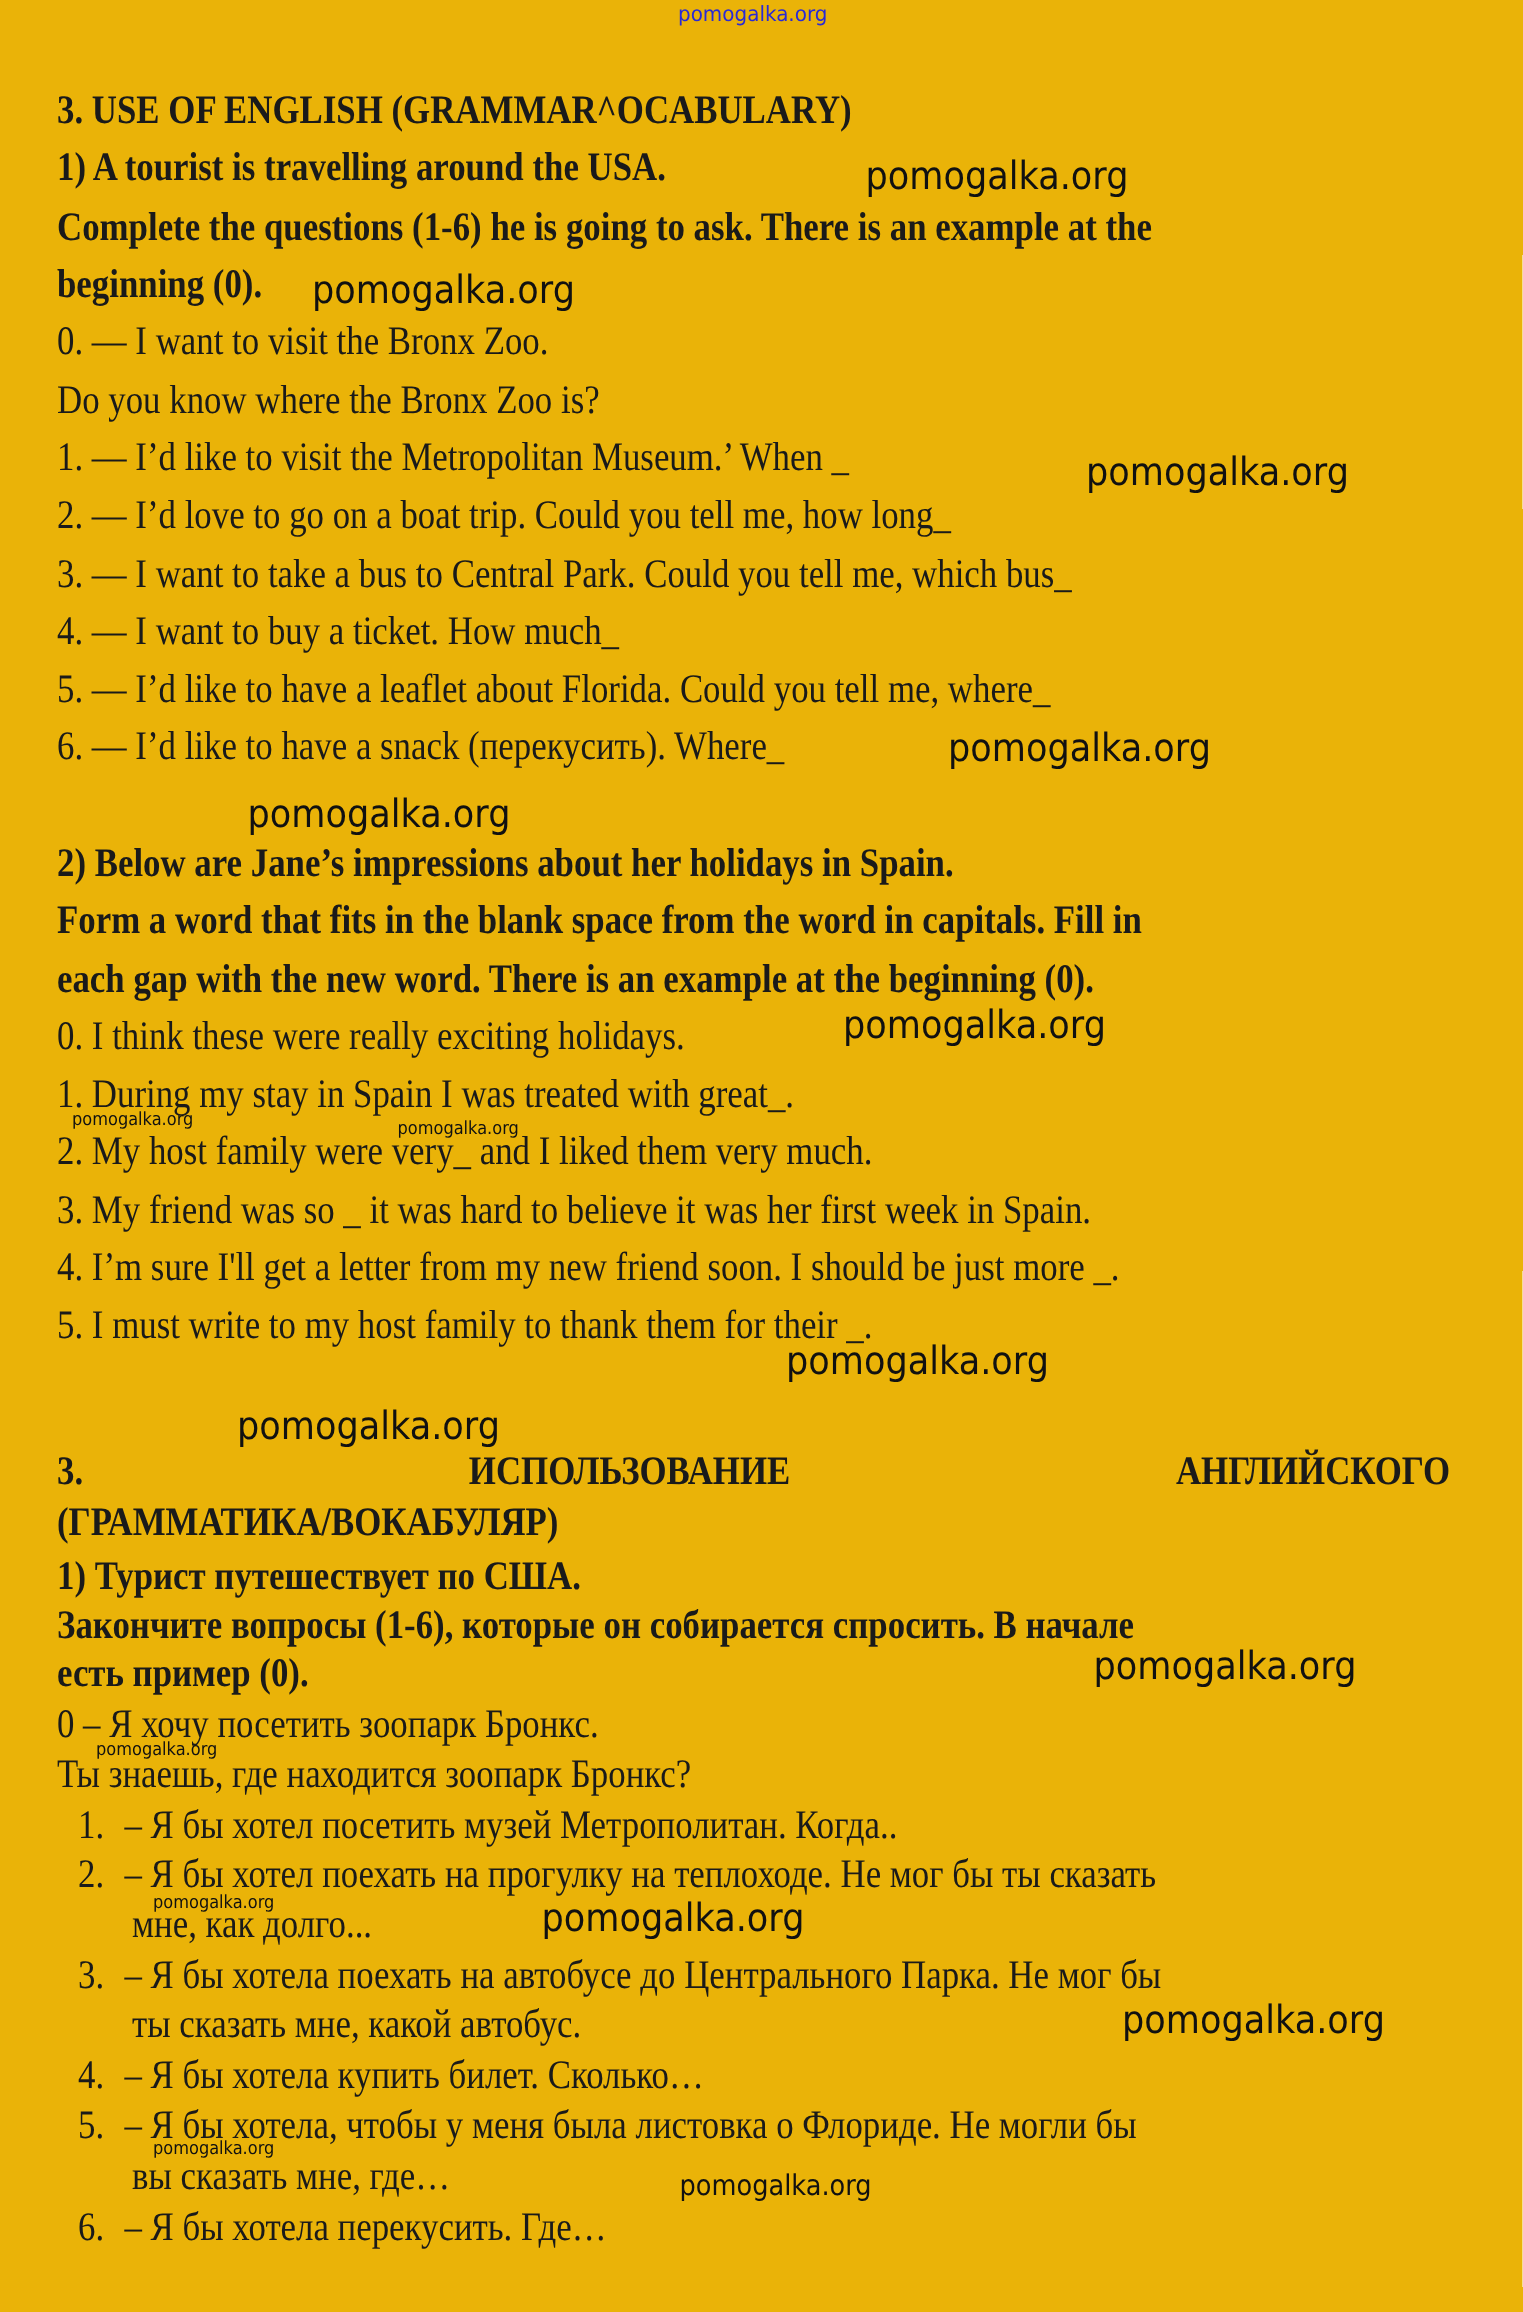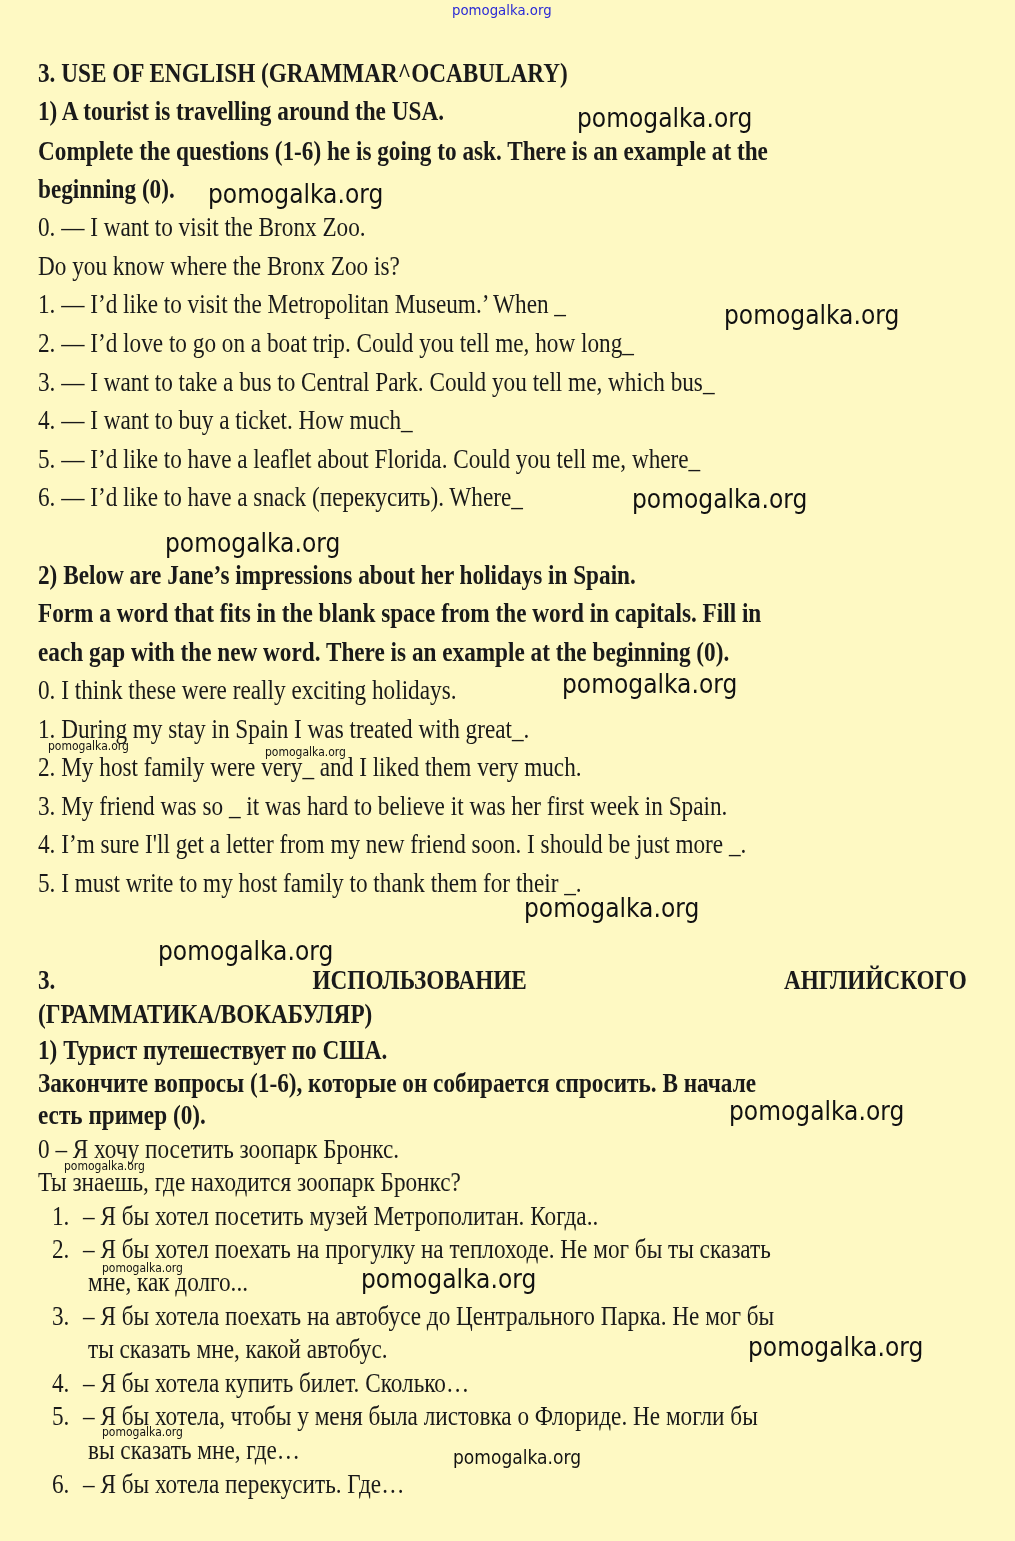--- a/index.html
+++ b/index.html
@@ -1,17 +1,17 @@
 <!DOCTYPE html>
 <html><head>
 <meta charset="utf-8">
 <style>
   html, body { margin: 0; padding: 0; background: #ffffff; }
   body { width: 1015px; height: 1541px; position: relative; overflow: hidden; }
-  .page { position: absolute; left: 0; top: 0; width: 1015px; height: 1541px; background: #fef9c3; }
+  .page { position: absolute; left: 0; top: 0; width: 1015px; height: 1541px; background: #eab308; }
   .line {
     position: absolute; left: 38px; white-space: nowrap;
     font-family: "Liberation Serif", serif; color: #1a1a1a;
     font-size: 27px; line-height: 30px;
     transform-origin: left top; transform: scaleX(0.86);
   }
   .b { font-weight: bold; }
   .justify3 { display: flex; justify-content: space-between; width: 1080px; }
   .num { display: inline-block; width: 36px; }
   .wm {

